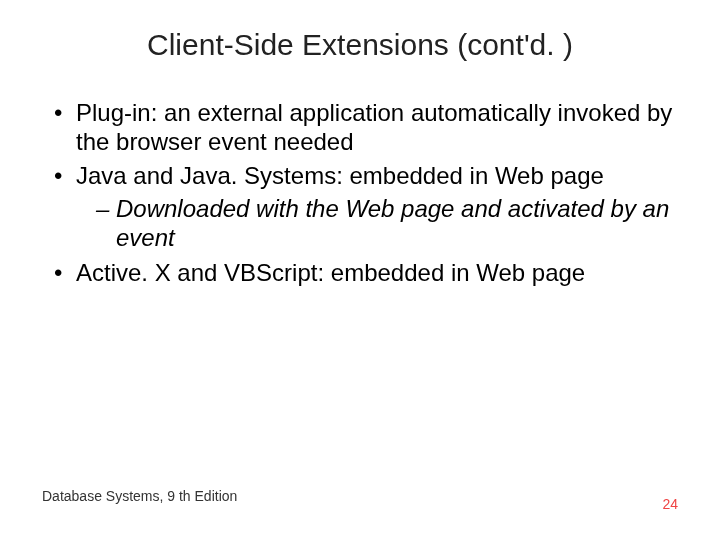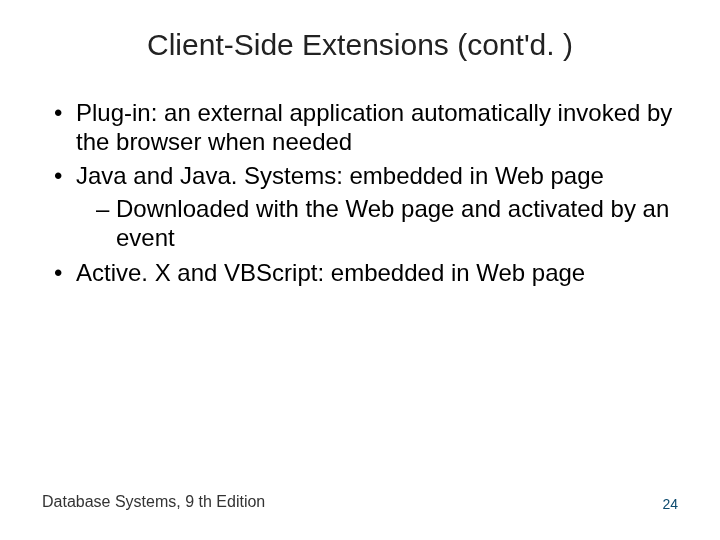--- a/index.html
+++ b/index.html
@@ -44,61 +44,62 @@
     content: "•";
     position: absolute;
     left: 14px;
     top: 0;
     font-size: 24px;
   }
   ul.sub {
     list-style: none;
     padding: 0;
     margin: 4px 0 6px 0;
+    font-style: italic;
   }
   ul.sub > li {
     position: relative;
     padding-left: 40px;
     margin-bottom: 0;
   }
   ul.sub > li::before {
     content: "–";
     position: absolute;
     left: 20px;
     top: 0;
     font-size: 24px;
   }
   .bold {
     font-weight: normal;
   }
   .footer-left {
     position: absolute;
     left: 42px;
-    bottom: 29px;
-    font-size: 16px;
+    bottom: 36px;
+    font-size: 14px;
     color: #333;
   }
   .footer-right {
     position: absolute;
     right: 42px;
     bottom: 28px;
     font-size: 14px;
-    color: #0c4a6e;
+    color: #ef4444;
   }
 </style>
 </head>
 <body>
 
 <div class="slide">
   <h1 class="title">Client-Side Extensions (cont'd. )</h1>
 
   <ul class="top">
 
     <li>
-      <span class="bold">Plug-in</span><span>: an external application automatically invoked by the browser when needed</span>
+      <span class="bold">Plug-in</span><span>: an external application automatically invoked by the browser event needed</span>
     </li>
 
     <li>
       <span>Java and </span><span class="bold">Java. Systems</span><span>: embedded in Web page</span>
       <ul class="sub">
         <li>Downloaded with the Web page and activated by an event</li>
       </ul>
     </li>
 
     <li>

